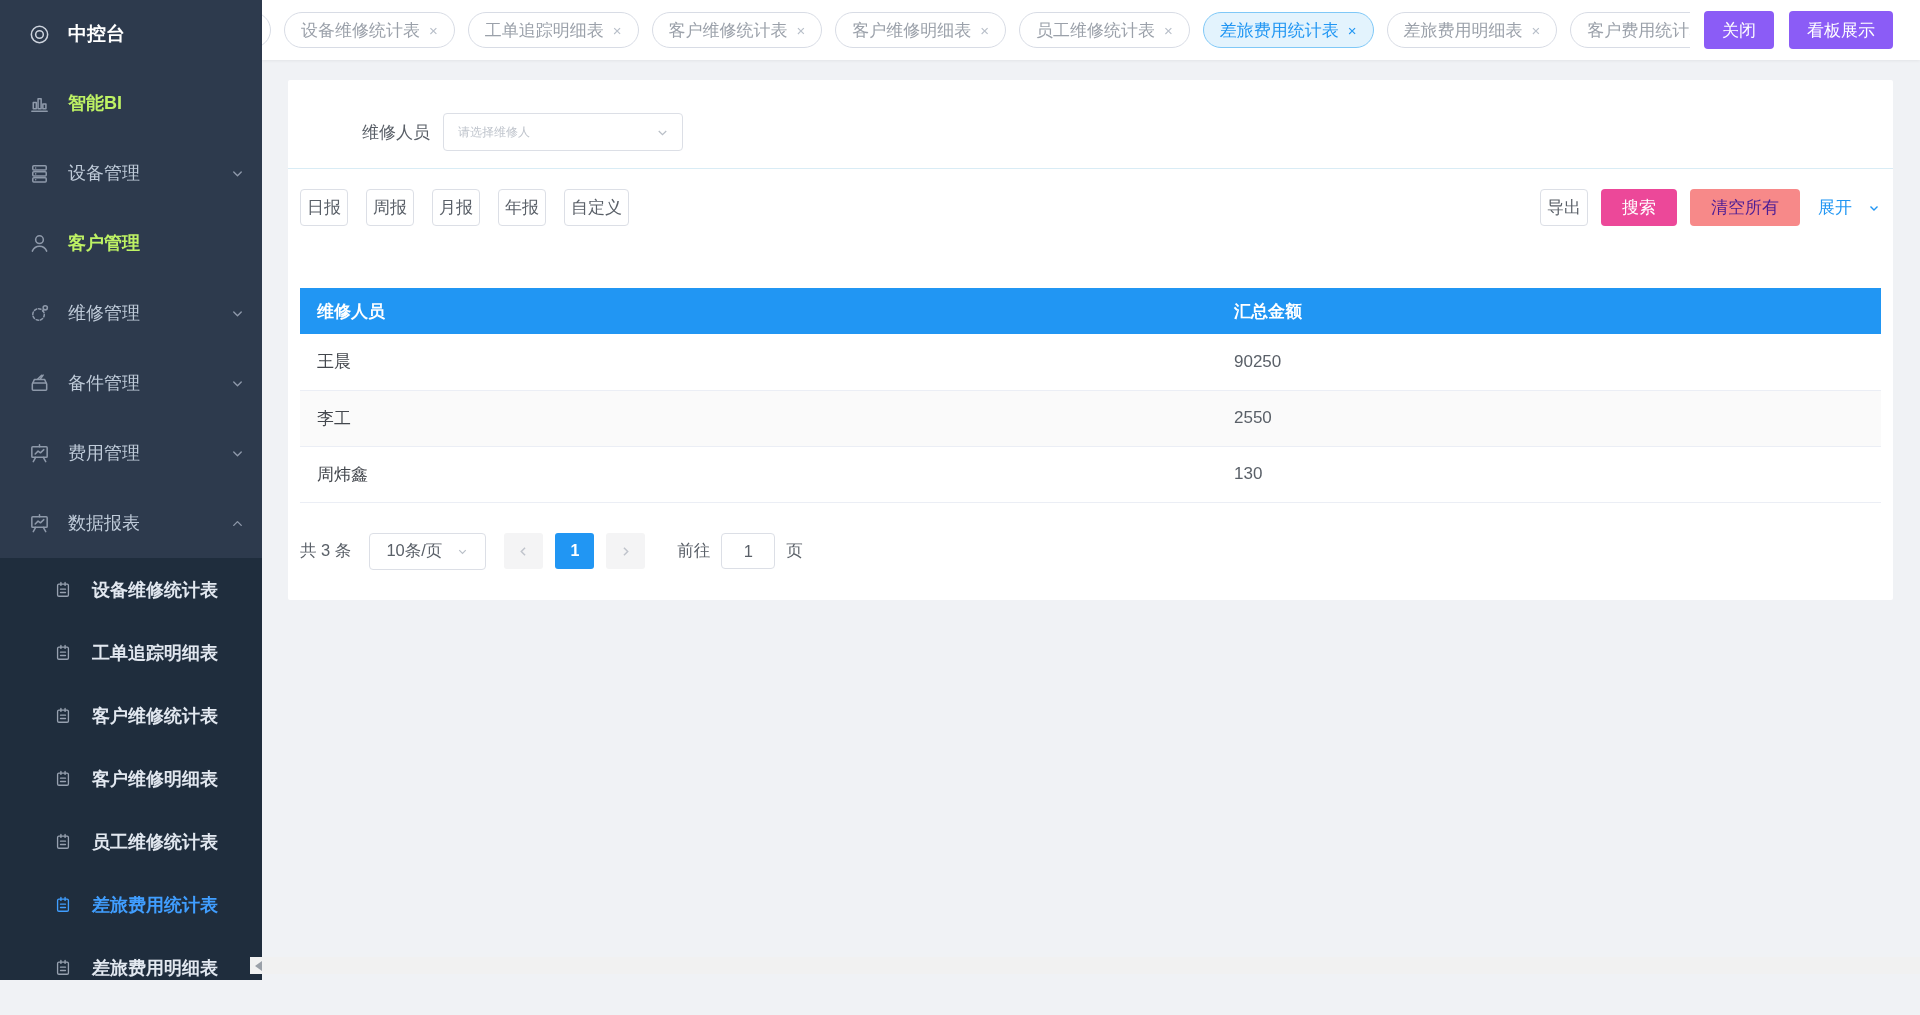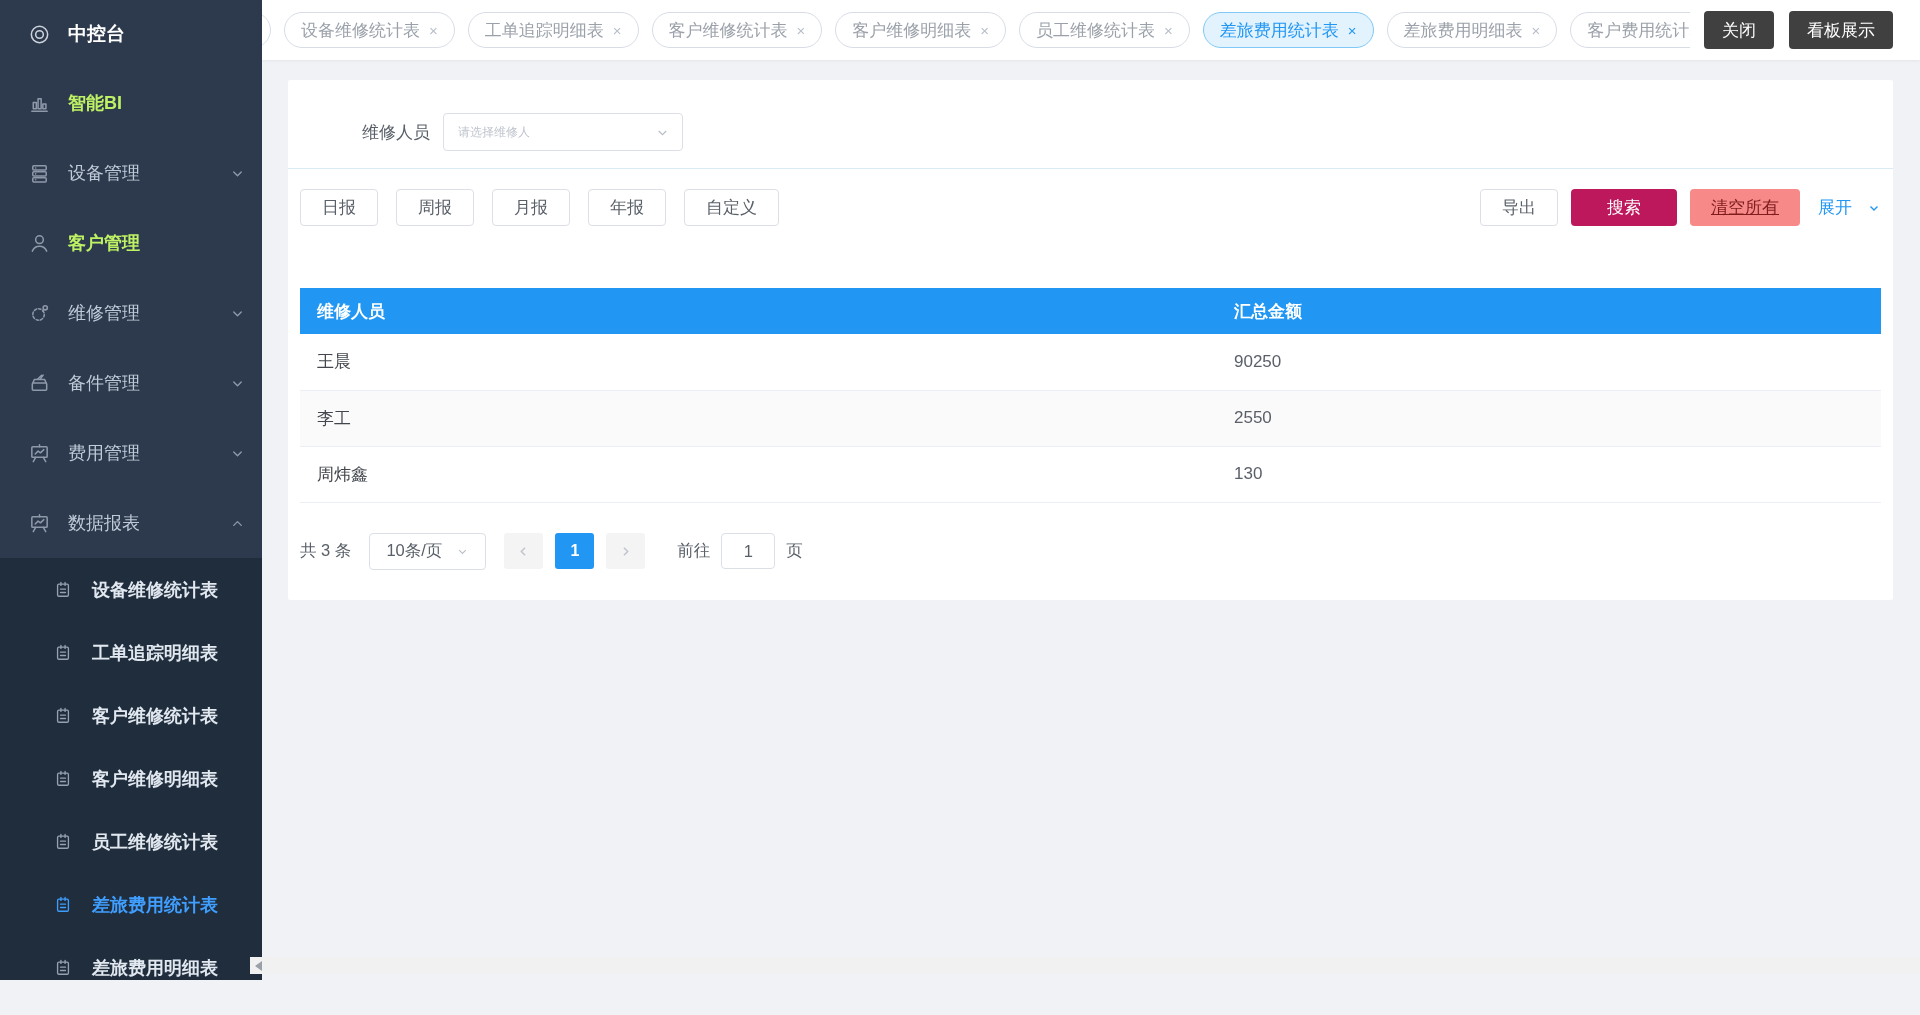--- a/index.html
+++ b/index.html
@@ -26,43 +26,43 @@
 
   
   .tabbar { height:60px; background:#fff; display:flex; align-items:center; padding-right:27px; box-shadow:0 1px 3px rgba(0,0,0,.06); flex:0 0 auto; }
   .tabs { flex:1 1 auto; display:flex; align-items:center; gap:13px; overflow:hidden; margin-right:14px; min-width:0; }
   .tab { flex:0 0 auto; height:36px; border:1px solid #d8dce5; border-radius:18px; background:#fff;
          display:flex; align-items:center; gap:9px; padding:0 16px; font-size:17px; color:#9ba1aa; cursor:pointer; white-space:nowrap; }
   .tab .tab-close { font-size:15px; color:#b8bfc9; line-height:1; cursor:pointer; }
   .tab.active { background:#e3f3fd; border-color:#7fc8f7; color:#2196f3; }
   .tab.active .tab-close { color:#2196f3; }
   .tab.partial-left { width:130px; margin-left:-121px; }
-  .hdr-btn { flex:0 0 auto; height:38px; border:none; border-radius:4px; background:#404040; color:#fff; font-size:17px;
+  .hdr-btn { flex:0 0 auto; height:38px; border:none; border-radius:4px; background:#8b5cf6; color:#fff; font-size:17px;
              padding:0 18px; cursor:pointer; font-family:inherit; }
   .hdr-btn + .hdr-btn { margin-left:15px; }
 
   
   .content { flex:1 1 auto; padding:20px 27px 0 26px; }
   .card { background:#fff; height:520px; border-radius:2px; }
 
   .filter-row { display:flex; align-items:center; padding-top:33px; }
   .filter-label { width:155px; text-align:right; padding-right:13px; font-size:17px; color:#5a6068; flex:0 0 auto; }
   .select { width:240px; height:38px; border:1px solid #dcdfe6; border-radius:4px; display:flex; align-items:center;
             padding:0 12px 0 14px; cursor:pointer; background:#fff; }
   .select .ph { flex:1 1 auto; font-size:12px; color:#bfc4cc; }
   .select svg { width:15px; height:15px; color:#b9bfc7; flex:0 0 auto; }
   .divider { border-top:1px solid #d9ecf5; margin-top:17px; }
 
   .toolbar { display:flex; align-items:center; margin-top:20px; padding:0 12px; }
   .btn { height:37px; border-radius:4px; font-size:17px; cursor:pointer; font-family:inherit; }
-  .btn-plain { background:#fff; border:1px solid #dcdfe6; color:#5a6068; padding:0 21px; }
+  .btn-plain { background:#fff; border:1px solid #dcdfe6; color:#5a6068; padding:0 6px; }
   .period-group { display:flex; gap:18px; }
   .right-group { margin-left:auto; display:flex; align-items:center; gap:13px; }
-  .btn-primary { background:#be185d; border:none; color:#fff; padding:0 36px;text-align:right; }
-  .btn-danger { background:#f78989; border:none; color:#7f1d1d; padding:0 21px;text-decoration:underline; }
+  .btn-primary { background:#ec4899; border:none; color:#fff; padding:0 21px;text-align:right; }
+  .btn-danger { background:#f78989; border:none; color:#4c1d95; padding:0 21px; }
   .expand-link { display:flex; align-items:center; gap:15px; color:#2196f3; font-size:17px; cursor:pointer; margin-left:5px; }
   .expand-link svg { width:14px; height:14px; }
 
   
   .report-table { width:calc(100% - 24px); margin:62px 12px 0 12px; border-collapse:collapse; }
   .report-table th { background:#2196f3; color:#fff; font-size:17px; font-weight:bold; text-align:left;
                      height:46px; padding-left:17px; }
   .report-table th:first-child { width:58%; }
   .report-table td { height:56px; padding-left:17px; font-size:17px; color:#43474d; border-bottom:1px solid #ebeef5; }
   .report-table td + td { color:#5a6068; }

